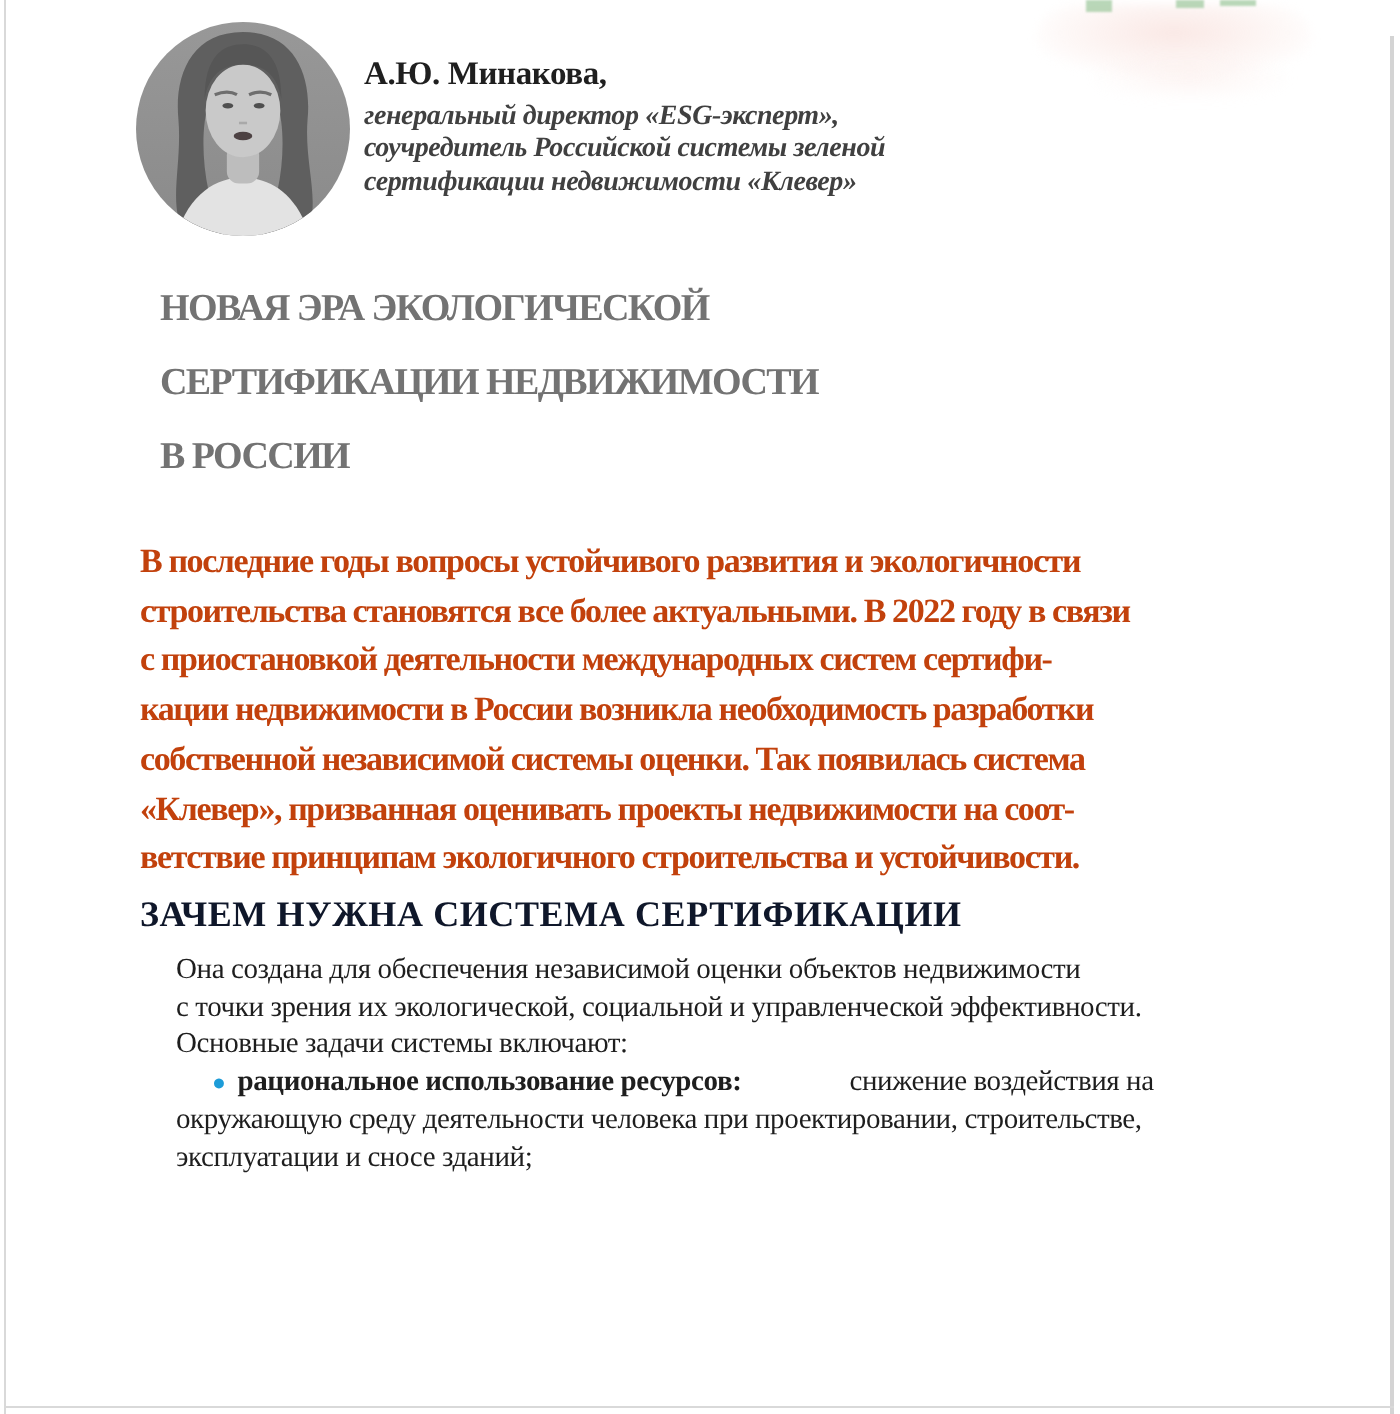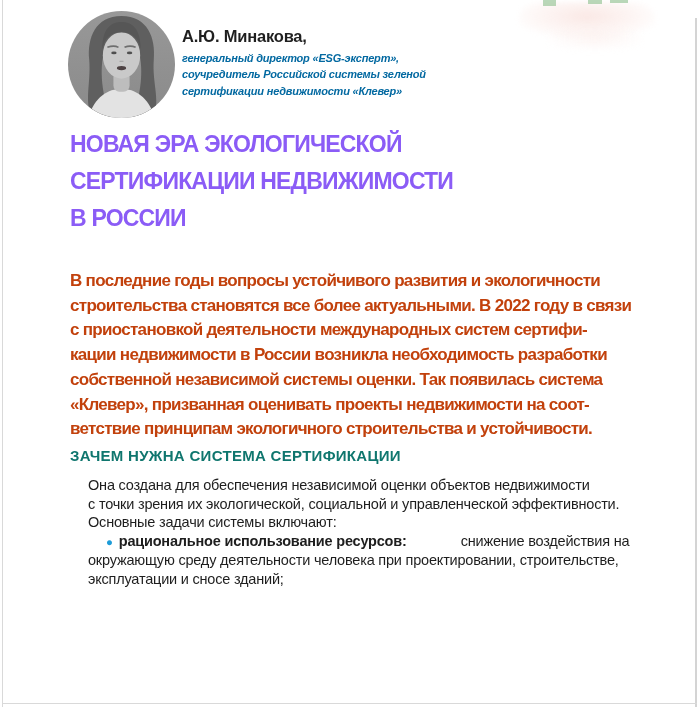--- a/index.html
+++ b/index.html
@@ -1,18 +1,18 @@
 <!DOCTYPE html>
 <html><head>
 <meta charset="utf-8">
 <style>
   html,body{margin:0;padding:0;background:#ffffff;}
   .page{
     position:relative;width:700px;height:707px;background:#ffffff;
-    font-family:Liberation Sans, sans-serif;overflow:hidden;
+    font-family:Liberation Serif, serif;overflow:hidden;
   }
   
   .edge{position:absolute;background:#d9d9d9;}
   .edge-left{left:2px;top:0;width:1px;height:707px;}
   .edge-right{right:3px;top:18px;width:2px;height:689px;background:#d4d4d4;}
   .edge-bottom{left:2px;right:3px;bottom:3px;height:1px;}
 
   
   .decor-pink{
     position:absolute;left:518px;top:2px;width:138px;height:36px;border-radius:18px;
@@ -27,39 +27,39 @@
   .decor-green{position:absolute;top:0;background:#95c495;opacity:.65;filter:blur(0.6px);}
   .dg1{left:543px;width:13px;height:6px;}
   .dg2{left:588px;width:14px;height:4px;}
   .dg3{left:610px;width:18px;height:3px;}
 
   
   .photo{position:absolute;left:68px;top:11px;width:107px;height:107px;}
   .author{position:absolute;left:182px;top:27px;color:#1f1f1f;}
   .author-name{font-size:16.5px;font-weight:bold;letter-spacing:-0.2px;margin:0 0 4px 0;}
   .author-roles{
-    font-size:11px;font-weight:bold;font-style:italic;line-height:16.3px;
-    letter-spacing:-0.2px;color:#0369a1;white-space:pre-line;margin:0;
+    font-size:14px;font-weight:bold;font-style:italic;line-height:16.3px;
+    letter-spacing:-0.2px;color:#404040;white-space:pre-line;margin:0;
   }
 
   .title{
     position:absolute;left:70px;top:126px;width:600px;
-    font-size:23px;font-weight:bold;line-height:37px;letter-spacing:-0.8px;
-    color:#8b5cf6;white-space:pre-line;margin:0;
+    font-size:19px;font-weight:bold;line-height:37px;letter-spacing:-0.8px;
+    color:#737373;white-space:pre-line;margin:10px;
   }
 
   .lead{
     position:absolute;left:70px;top:269px;width:592px;
     font-size:17px;font-weight:bold;line-height:24.7px;letter-spacing:-0.7px;
     color:#c2410c;white-space:pre-line;margin:0;
   }
 
   .section-heading{
     position:absolute;left:70px;top:447px;width:580px;
-    font-size:15px;font-weight:bold;letter-spacing:0.3px;color:#0f766e;margin:0;
+    font-size:18px;font-weight:bold;letter-spacing:0.3px;color:#0f172a;margin:0;
   }
 
   .body-copy{
     position:absolute;left:88px;top:476px;width:582px;
     font-size:14.5px;line-height:18.5px;color:#1e1e1e;letter-spacing:-0.2px;
   }
   .body-intro{white-space:pre-line;margin:0;}
   .bullet{margin:0;text-indent:18px;}
   .bullet-dot{color:#1d9cd8;font-size:11.5px;margin-right:6px;}
   .bullet-term{font-weight:bold;margin-right:20px;}

